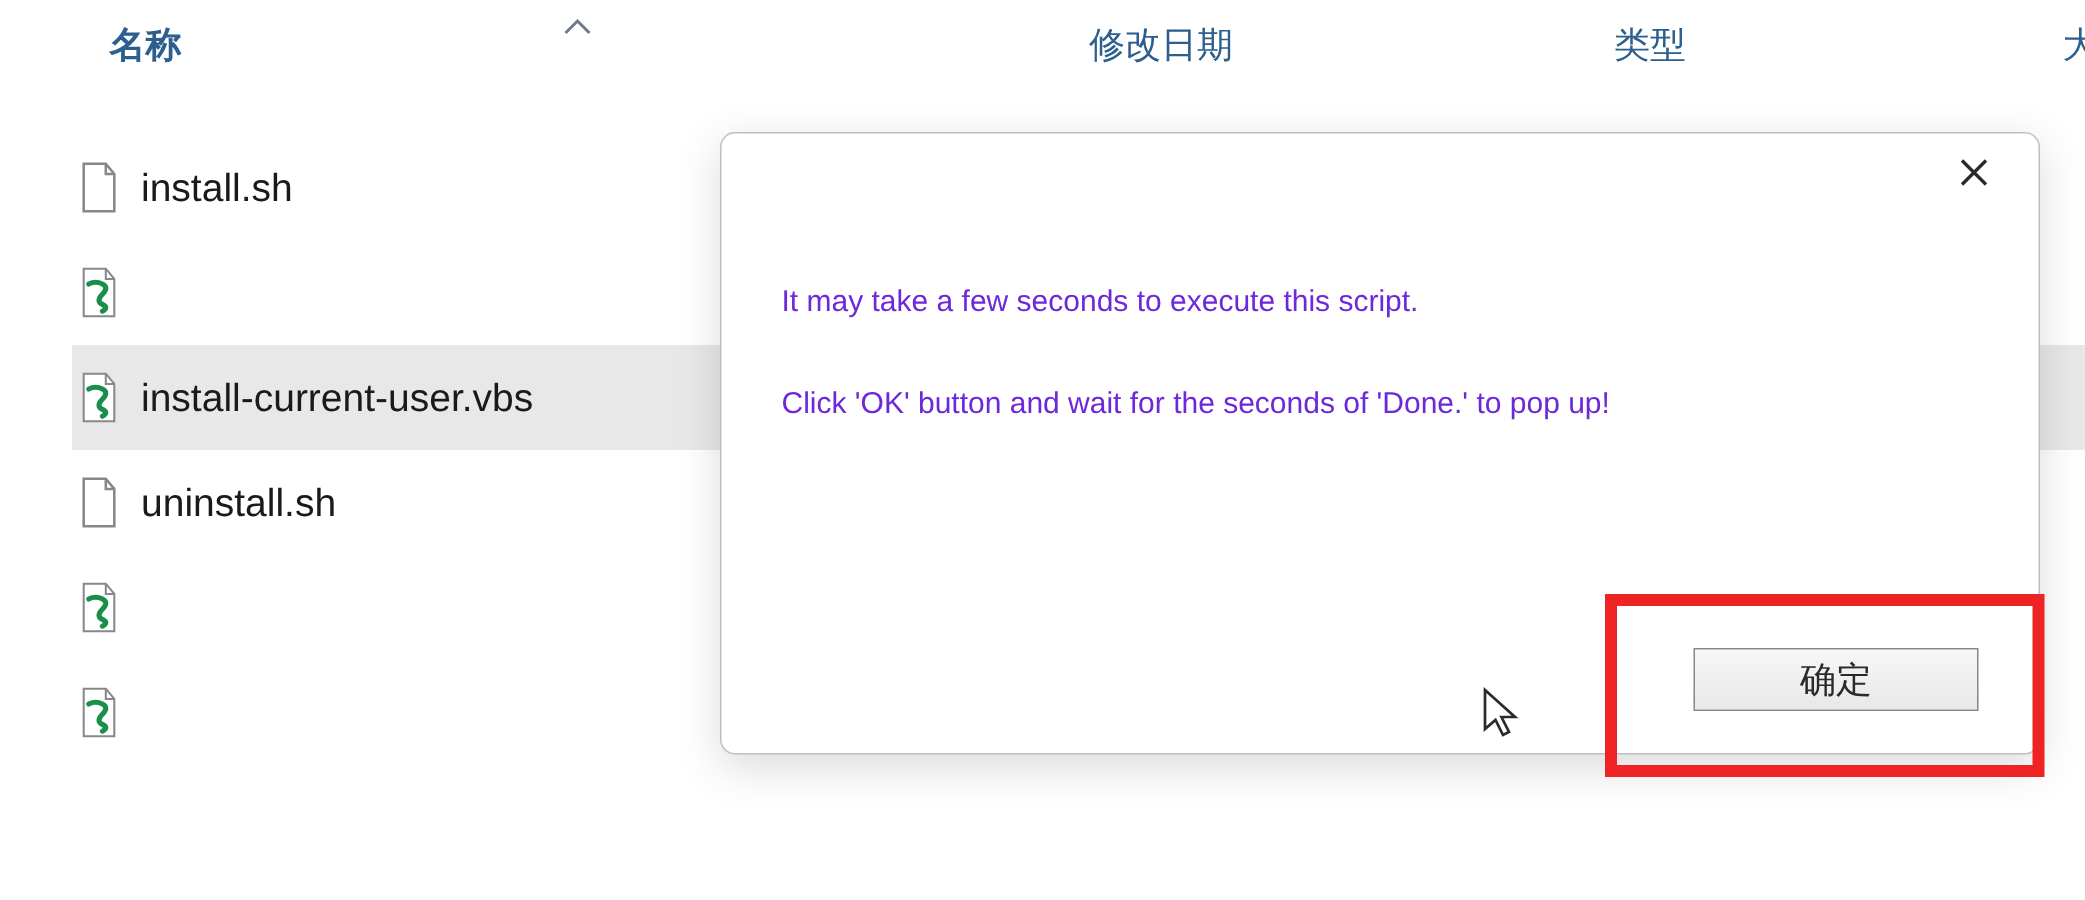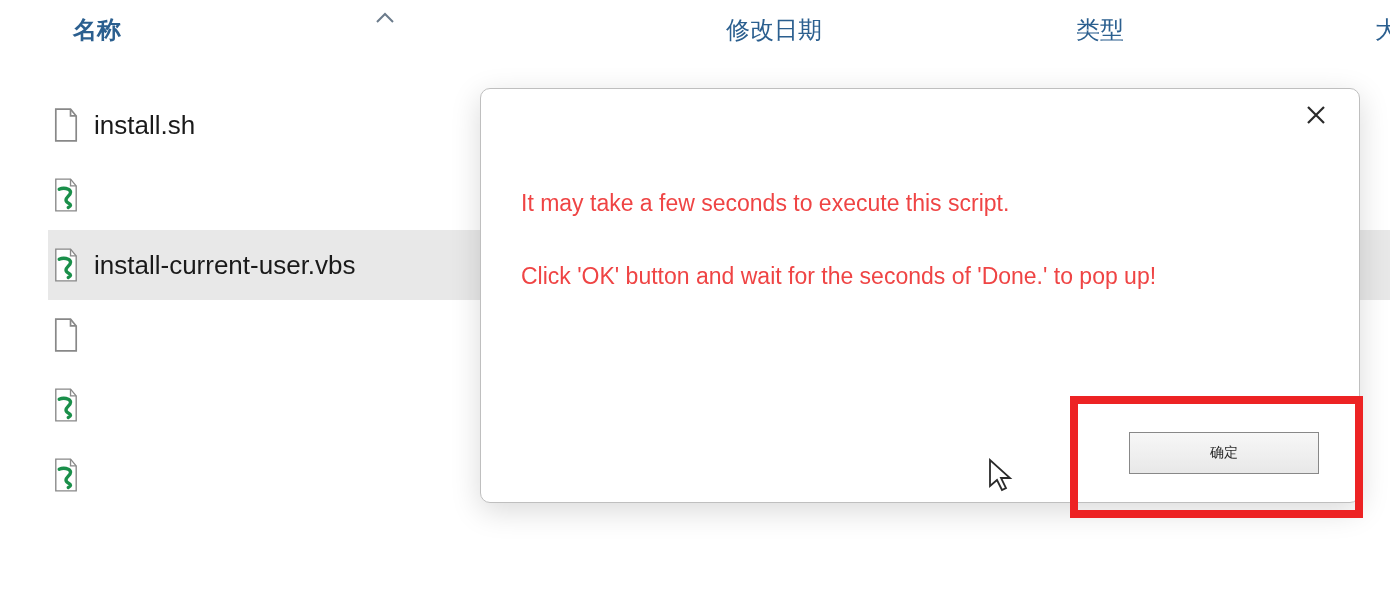--- a/index.html
+++ b/index.html
@@ -111,39 +111,39 @@
       width: 30px;
       height: 30px;
       display: flex;
       align-items: center;
       justify-content: center;
       font-weight: 300;
     }
     .dialog-body {
       flex: 1;
       padding: 45px 40px 0 40px;
-      font-size: 23px;
-      color: #ef4444;
+      font-size: 20px;
+      color: #6d28d9;
       line-height: 1.5;
     }
     .dialog-body p {
       margin-bottom: 38px;
     }
     .dialog-footer {
       display: flex;
       justify-content: flex-end;
       padding: 0 40px 28px 0;
       position: relative;
     }
     .ok-button {
       width: 190px;
       height: 42px;
       background: linear-gradient(#f7f7f7, #e8e8e8);
       border: 1px solid #888;
-      font-size: 14px;
+      font-size: 24px;
       color: #2a2a2a;
       cursor: pointer;
       font-family: "Microsoft YaHei", sans-serif;
       display: flex;
       align-items: center;
       justify-content: center;
     }
     
     
     .highlight-box {
@@ -214,20 +214,21 @@
     <span>install-current-user.vbs</span>
   </div>
 
   <div class="file-row">
     <span class="file-icon">
       <svg viewBox="0 0 24 30">
           <path d="M3 1 L16 1 L21 7 L21 29 L3 29 Z" fill="#ffffff" stroke="#888" stroke-width="1.5"></path>
           <path d="M16 1 L16 7 L21 7" fill="none" stroke="#888" stroke-width="1.5"></path>
         </svg>
     </span>
+    <span>uninstall.sh</span>
   </div>
 
   <div class="file-row">
     <span class="file-icon">
       <svg viewBox="0 0 24 30">
           <path d="M3 1 L16 1 L21 7 L21 29 L3 29 Z" fill="#ffffff" stroke="#888" stroke-width="1.2"></path>
           <path d="M16 1 L16 7 L21 7" fill="none" stroke="#888" stroke-width="1.2"></path>
           <path d="M6 10 Q10 8 14 10 Q18 12 14 16 Q10 20 14 22 Q18 24 14 26" fill="none" stroke="#1a8f4a" stroke-width="3" stroke-linecap="round"></path>
         </svg>
     </span>

